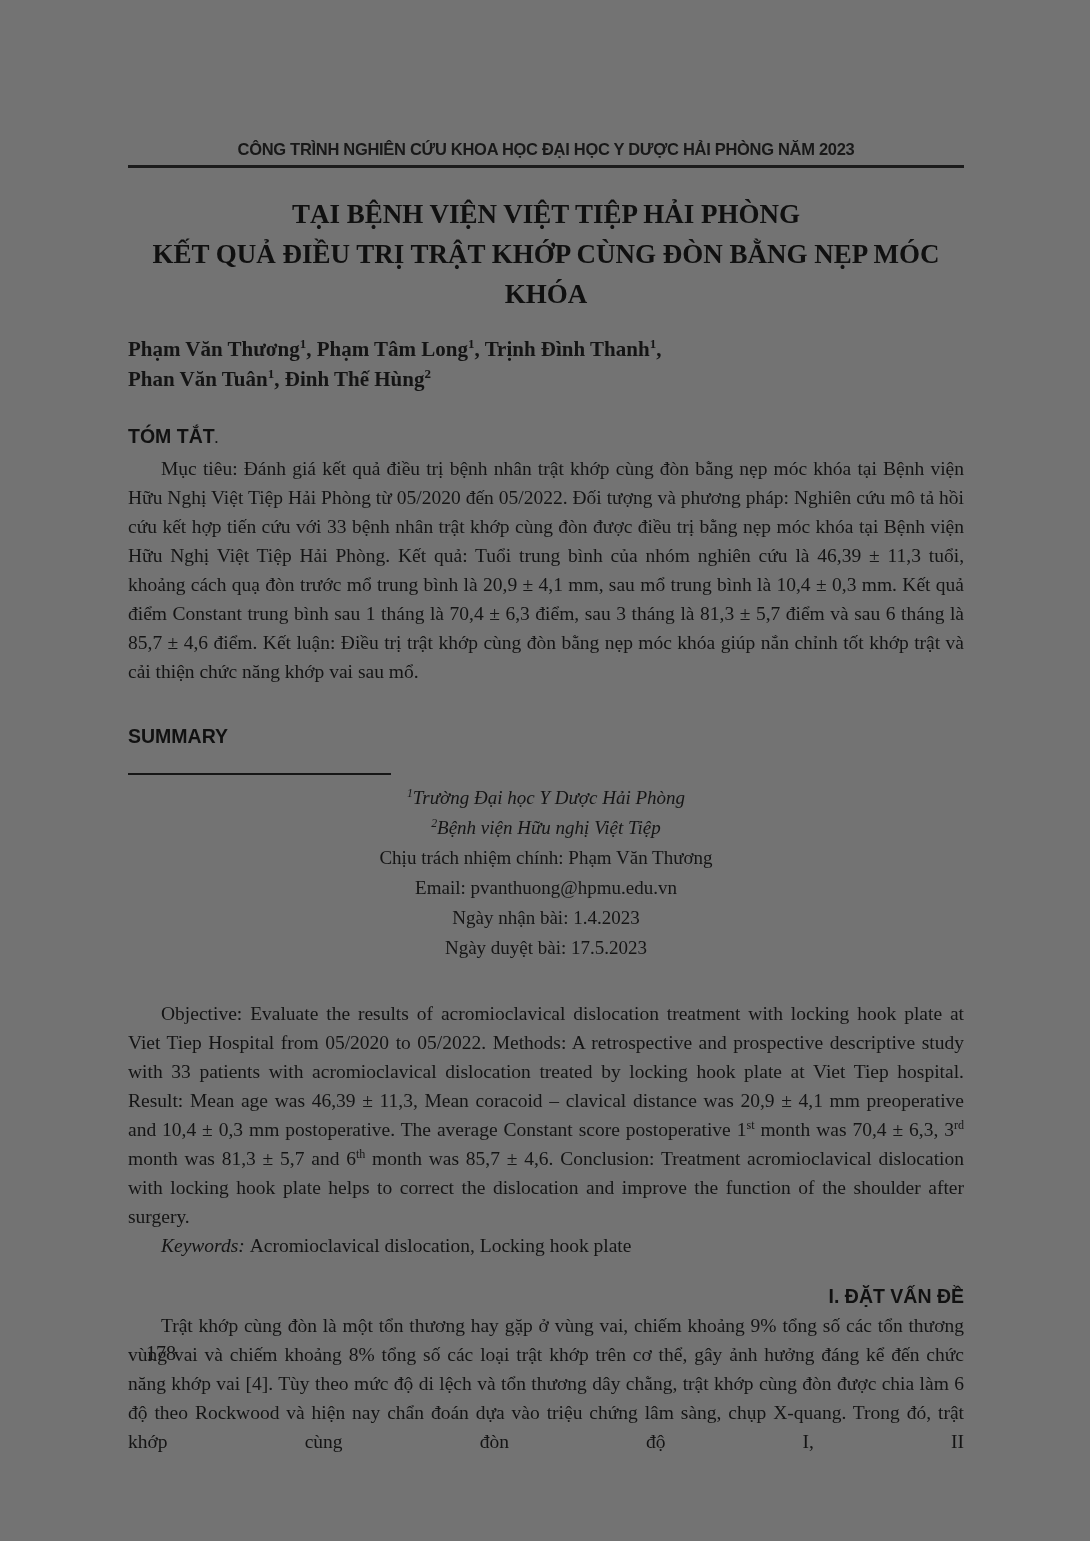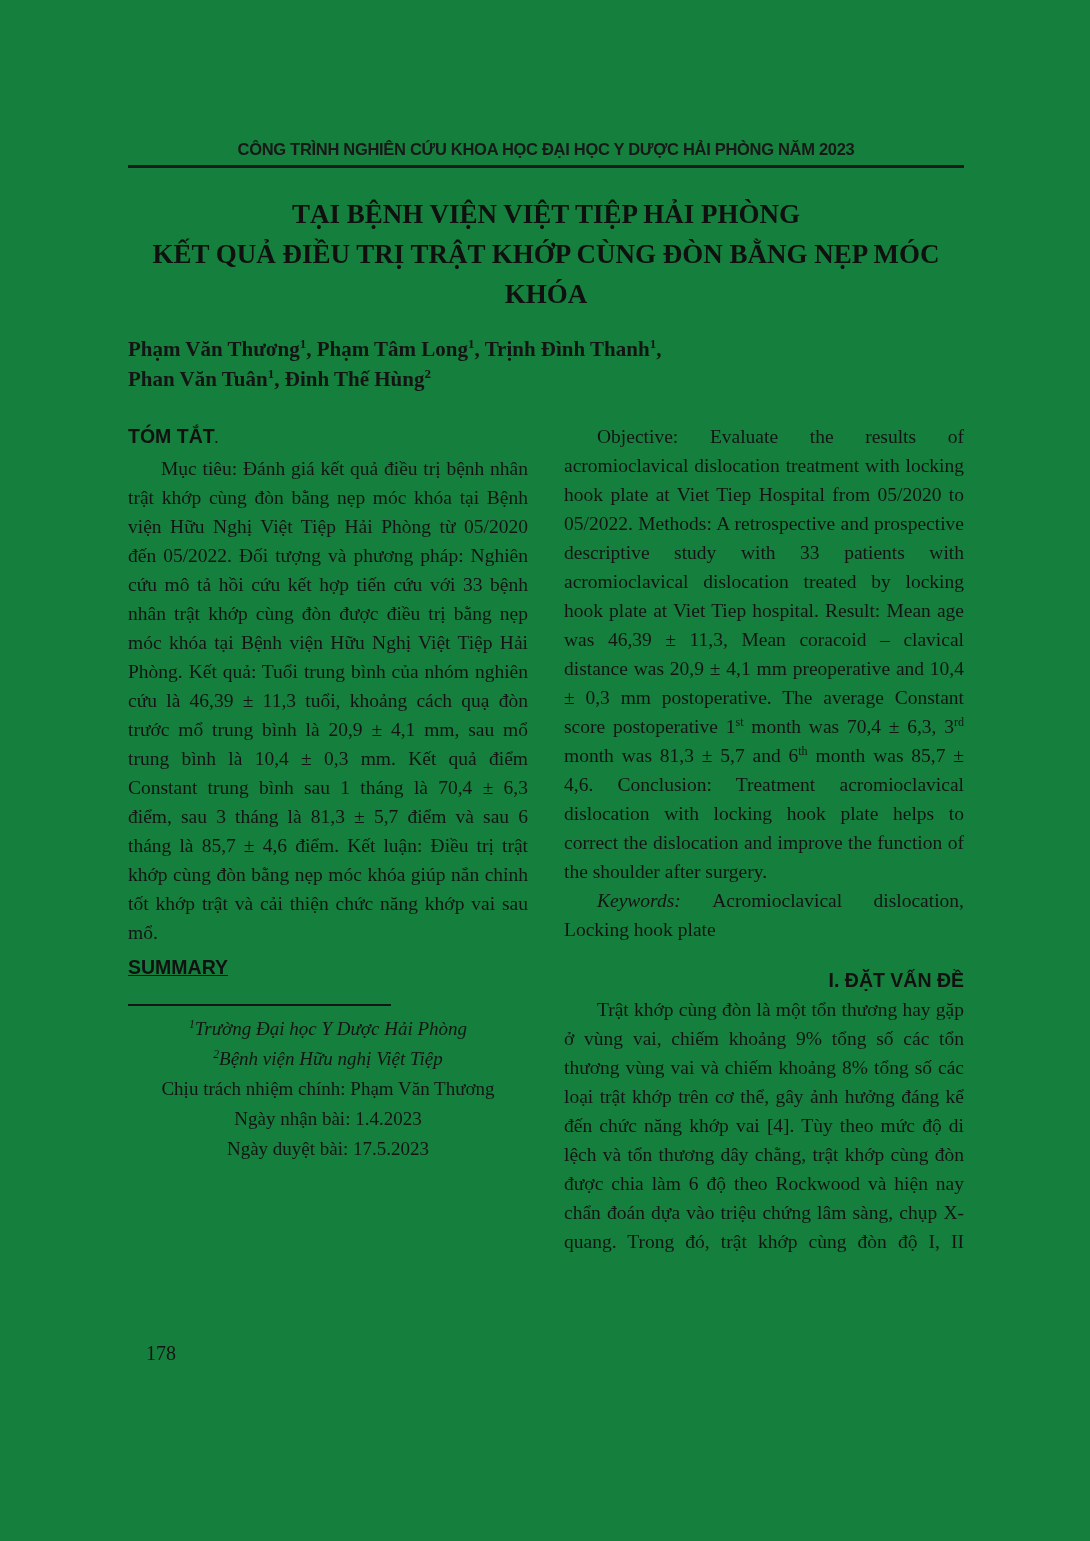--- a/index.html
+++ b/index.html
@@ -1,20 +1,20 @@
 <!DOCTYPE html>
 <html lang="vi"><head>
 <meta charset="utf-8">
 <style>
   html, body { margin: 0; padding: 0; background: #ffffff; }
   .page {
     position: relative;
     width: 1090px;
     height: 1541px;
-    background: #15803d;
+    background: #737373;
     overflow: hidden;
     color: #141414;
     font-family: "Liberation Serif", "DejaVu Serif", serif;
   }
   .content { padding: 0 126px 0 128px; }
 
   .journal-header {
     padding-top: 140px;
     text-align: center;
     font-family: "Liberation Sans", "DejaVu Sans", sans-serif;
@@ -42,39 +42,39 @@
 
   .authors {
     margin-top: 20px;
     text-align: left;
     font-weight: 700;
     font-size: 21px;
     line-height: 30px;
   }
   sup { font-size: 0.62em; vertical-align: super; line-height: 0; }
 
-  .columns { display: flex; gap: 36px; margin-top: 28px; }
+  .columns { display: flex; gap: 36px; margin-top: 28px; flex-direction: column; }
   .col { flex: 1 1 0; min-width: 0; font-size: 19.5px; line-height: 29px; }
 
   .section-heading {
     margin: 0;
     font-family: "Liberation Sans", "DejaVu Sans", sans-serif;
     font-size: 19.5px;
     font-weight: 700;
     line-height: 29px;
     color: #111;
   }
   .tiny-dot { font-size: 12px; font-weight: 700; }
 
   p.just { margin: 0; text-indent: 33px; text-align: justify; }
   .cut { text-align-last: justify; }
   .b { font-weight: 400; }
   .i { font-style: italic; }
 
-  .summary-h { margin-top: 6px; text-decoration: underline; }
+  .summary-h { margin-top: 36px; }
   .summary-title {
     margin: 1px 0 0 0;
     padding: 0 4px;
     text-align: center;
     font-weight: 700;
     line-height: 30px;
   }
 
   .footnote-rule {
     border: none;
@@ -129,20 +129,21 @@
         <p class="just"><span class="b">Mục tiêu: </span><span>Đánh giá kết quả điều trị bệnh nhân trật khớp cùng đòn bằng nẹp móc khóa tại Bệnh viện Hữu Nghị Việt Tiệp Hải Phòng từ 05/2020 đến 05/2022. </span><span class="b">Đối tượng và phương pháp: </span><span>Nghiên cứu mô tả hồi cứu kết hợp tiến cứu với 33 bệnh nhân trật khớp cùng đòn được điều trị bằng nẹp móc khóa tại Bệnh viện Hữu Nghị Việt Tiệp Hải Phòng. </span><span class="b">Kết quả</span><span>: Tuổi trung bình của nhóm nghiên cứu là 46,39 ± 11,3 tuổi, khoảng cách quạ đòn trước mổ trung bình là 20,9 ± 4,1 mm, sau mổ trung bình là 10,4 ± 0,3 mm. Kết quả điểm Constant trung bình sau 1 tháng là 70,4 ± 6,3 điểm, sau 3 tháng là 81,3 ± 5,7 điểm và sau 6 tháng là 85,7 ± 4,6 điểm. </span><span class="b">Kết luận</span><span>: Điều trị trật khớp cùng đòn bằng nẹp móc khóa giúp nắn chỉnh tốt khớp trật và cải thiện chức năng khớp vai sau mổ.</span></p>
 
         <h2 class="section-heading summary-h">SUMMARY</h2>
 
         <hr class="footnote-rule">
 
         <div class="footnotes">
           <p><sup class="i">1</sup><span class="i">Trường Đại học Y Dược Hải Phòng</span></p>
           <p><sup class="i">2</sup><span class="i">Bệnh viện Hữu nghị Việt Tiệp</span></p>
           <p><span>Chịu trách nhiệm chính: Phạm Văn Thương</span></p>
+          <p><span>Email: pvanthuong@hpmu.edu.vn</span></p>
           <p><span>Ngày nhận bài: 1.4.2023</span></p>
           <p><span>Ngày duyệt bài: 17.5.2023</span></p>
         </div>
       </div>
 
       <div class="col">
         <p class="just"><span class="b">Objective: </span><span>Evaluate the results of acromioclavical dislocation treatment with locking hook plate at Viet Tiep Hospital from 05/2020 to 05/2022. </span><span class="b">Methods: </span><span>A retrospective and prospective descriptive study with 33 patients with acromioclavical dislocation treated by locking hook plate at Viet Tiep hospital. </span><span class="b">Result: </span><span>Mean age was 46,39 ± 11,3, Mean coracoid – clavical distance was 20,9 ± 4,1 mm preoperative and 10,4 ± 0,3 mm postoperative. The average Constant score postoperative 1</span><sup>st</sup><span> month was 70,4 ± 6,3, 3</span><sup>rd</sup><span> month was 81,3 ± 5,7 and 6</span><sup>th</sup><span> month was 85,7 ± 4,6. </span><span class="b">Conclusion: </span><span>Treatment acromioclavical dislocation with locking hook plate helps to correct the dislocation and improve the function of the shoulder after surgery.</span></p>
         <p class="just"><span class="b i">Keywords: </span><span>Acromioclavical dislocation, Locking hook plate</span></p>
 
         <h2 class="section-heading intro-h">I. ĐẶT VẤN ĐỀ</h2>

